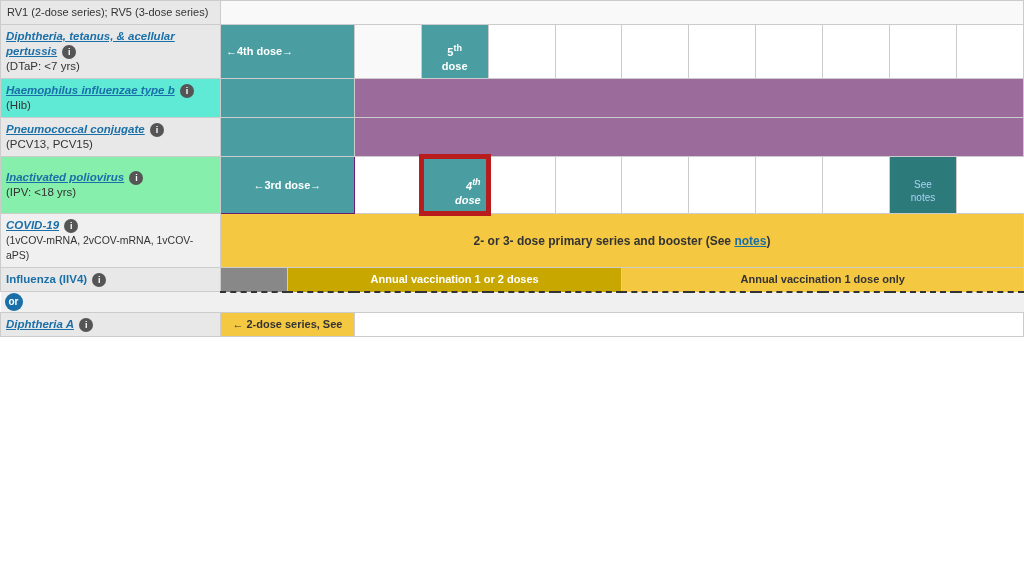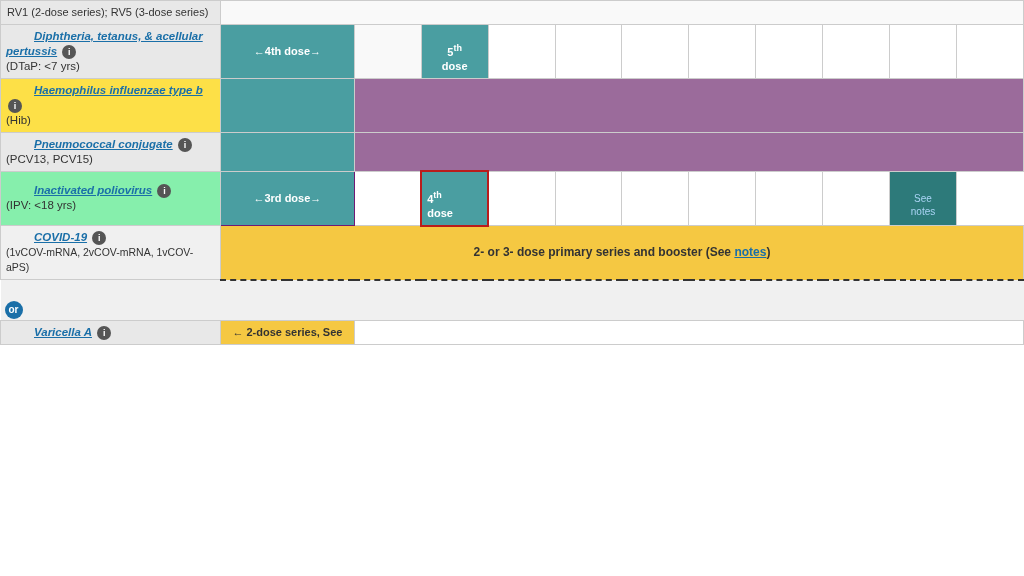--- a/index.html
+++ b/index.html
@@ -30,21 +30,20 @@
       background: #f0f0f0;
       padding: 5px 6px;
     }
 
     .vaccine-name {
       color: #1a6fa8;
       font-weight: bold;
       text-decoration: underline;
       font-style: italic;
       cursor: pointer;
-      margin-left: 28px;
     }
 
     .vaccine-subtitle {
       color: #333;
       font-weight: normal;
       font-style: normal;
     }
 
     .info-icon {
       display: inline-block;
@@ -71,21 +70,20 @@
       display: inline-block;
       background: #1a6fa8;
       color: #fff;
       border-radius: 50%;
       width: 18px;
       height: 18px;
       font-size: 10px;
       text-align: center;
       line-height: 18px;
       font-weight: bold;
-      margin-top: 20px;
     }
 
     sup {
       font-size: 9px;
       vertical-align: super;
     }
 
   </style>
 </head>
 <body>
@@ -102,42 +100,42 @@
   </tr>
 
   <tr>
     <td class="vaccine-cell" style="width:220px; background:#e8e8e8;">
       <span class="vaccine-name">Diphtheria, tetanus, &amp; acellular pertussis</span>
       <span class="info-icon">i</span>
       <br>
       <span class="vaccine-subtitle">(DTaP: &lt;7 yrs)</span>
     </td>
 
-    <td colspan="2" class="teal" style="text-align:center; color:#fff; font-weight:bold; font-size:11px; border:1px solid #ccc;">
+    <td colspan="2" class="teal" style="color:#fff; font-weight:bold; font-size:11px; border:1px solid #ccc;">
       <span>←4th dose→</span>
     </td>
 
     <td style="background:#f9f9f9; border:1px solid #ccc;"></td>
 
     <td class="teal" style="text-align:center; color:#fff; font-weight:bold; font-size:11px; white-space:pre-line; border:1px solid #ccc;">
       <span>5<sup>th</sup><br>dose</span>
     </td>
 
     <td style="background:#fff; border:1px solid #ccc;"></td>
     <td style="background:#fff; border:1px solid #ccc;"></td>
     <td style="background:#fff; border:1px solid #ccc;"></td>
     <td style="background:#fff; border:1px solid #ccc;"></td>
     <td style="background:#fff; border:1px solid #ccc;"></td>
     <td style="background:#fff; border:1px solid #ccc;"></td>
     <td style="background:#fff; border:1px solid #ccc;"></td>
     <td style="background:#fff; border:1px solid #ccc;"></td>
   </tr>
 
   <tr>
-    <td class="vaccine-cell" style="width:220px; background:#fde047;">
+    <td class="vaccine-cell" style="width:220px; background:#5eead4;">
       <span class="vaccine-name" style="font-style:italic;">Haemophilus influenzae type b</span>
       <span class="info-icon">i</span>
       <br>
       <span class="vaccine-subtitle">(Hib)</span>
     </td>
     <td colspan="2" class="teal" style="border:1px solid #ccc;"></td>
     <td colspan="10" class="purple" style="border:1px solid #ccc;"></td>
   </tr>
 
   <tr>
@@ -155,21 +153,21 @@
     <td class="vaccine-cell" style="width:220px; background:#86efac;">
       <span class="vaccine-name">Inactivated poliovirus</span>
       <span class="info-icon">i</span>
       <br>
       <span class="vaccine-subtitle">(IPV: &lt;18 yrs)</span>
     </td>
     <td colspan="2" class="teal" style="text-align:center; color:#fff; font-weight:bold; font-size:11px; border:1px solid #701a75;">
       <span>←3rd dose→</span>
     </td>
     <td style="background:#fff; border:1px solid #ccc;"></td>
-    <td class="teal" style="text-align:left; color:#fff; font-weight:bold; font-size:11px; white-space:pre-line; border:2px solid #b91c1c;">
+    <td class="teal" style="text-align:right; color:#fff; font-weight:bold; font-size:11px; white-space:pre-line; border:5px solid #b91c1c;font-style:italic;">
       <span>4<sup>th</sup><br>dose</span>
     </td>
     <td style="background:#fff; border:1px solid #ccc;"></td>
     <td style="background:#fff; border:1px solid #ccc;"></td>
     <td style="background:#fff; border:1px solid #ccc;"></td>
     <td style="background:#fff; border:1px solid #ccc;"></td>
     <td style="background:#fff; border:1px solid #ccc;"></td>
     <td style="background:#fff; border:1px solid #ccc;"></td>
     <td class="teal-dark" style="text-align:center; color:#1a6fa8; font-size:10px; white-space:pre-line; border:1px solid #ccc; background:#2d7a7a;">
       <span style="color:#aad4f5;">See<br>notes</span>
@@ -181,34 +179,47 @@
       <span class="vaccine-name">COVID-19</span>
       <span class="info-icon">i</span>
       <br>
       <span class="vaccine-subtitle" style="font-size:10.5px;">(1vCOV-mRNA, 2vCOV-mRNA, 1vCOV-aPS)</span>
     </td>
     <td colspan="12" style="background:#f5c842; text-align:center; font-size:12px; font-weight:bold; color:#333; border:1px solid #ccc;margin-left:43px;">
       <span>2- or 3- dose primary series and booster (See <span style="color:#1a6fa8; text-decoration:underline; cursor:pointer;">notes</span>)</span>
     </td>
   </tr>
 
+  <tr>
+    <td class="vaccine-cell" style="width:220px; background:#e8e8e8;">
+      <span class="vaccine-name" style="text-decoration:none; font-style:normal; font-weight:bold;">Influenza (IIV4)</span>
+      <span class="info-icon">i</span>
+    </td>
+    <td style="background:#888; border:1px solid #ccc;"></td>
+    <td colspan="5" style="background:#c8a800; text-align:center; font-size:11px; font-weight:bold; color:#fff; border:1px solid #ccc;">
+      <span>Annual vaccination 1 or 2 doses</span>
+    </td>
+    <td colspan="6" style="background:#f5c842; text-align:center; font-size:11px; font-weight:bold; color:#333; border:1px solid #ccc;">
+      <span>Annual vaccination 1 dose only</span>
+    </td>
+  </tr>
 
   <tr style="height:12px;">
     <td style="background:#f0f0f0; text-align:left; padding:1px 4px; border:none;">
       <span class="or-badge">or</span>
     </td>
     <td colspan="12" style="background:#f0f0f0; border:none; border-top:2px dashed #333;"></td>
   </tr>
 
 
 
 
   <tr>
     <td class="vaccine-cell" style="width:220px; background:#e8e8e8;">
-      <span class="vaccine-name">Varicella A</span>
+      <span class="vaccine-name">Diphtheria A</span>
       <span class="info-icon">i</span>
     </td>
     <td colspan="2" style="background:#f5c842; text-align:center; font-size:11px; font-weight:bold; color:#333; border:1px solid #ccc;">
       <span>← 2-dose series, See</span>
     </td>
     <td colspan="10" style="background:#fff; border:1px solid #ccc;"></td>
   </tr>
 </tbody>
     </table>
 </div>

